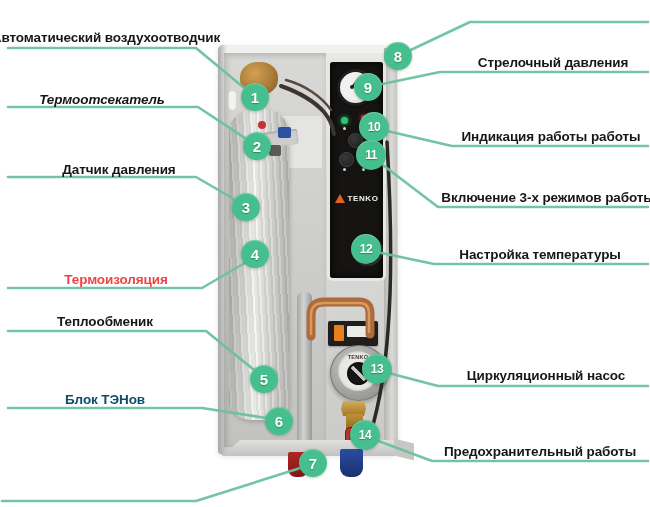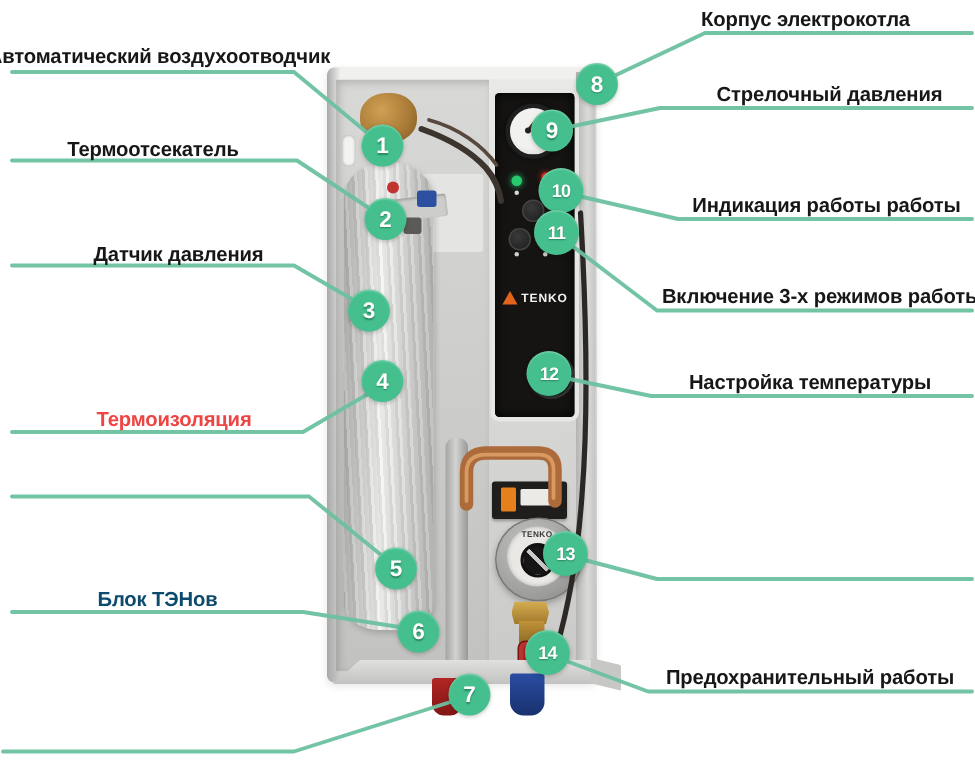--- a/index.html
+++ b/index.html
@@ -209,24 +209,25 @@
   <div class="badge" style="left: 299px; top: 449px; width: 28px; height: 28px; background: rgb(69, 191, 141);">7</div>
   <div class="badge" style="left: 384px; top: 42px; width: 28px; height: 28px; background: rgb(69, 191, 141);">8</div>
   <div class="badge" style="left: 354px; top: 73px; width: 28px; height: 28px; background: rgb(69, 191, 141);">9</div>
   <div class="badge d2" style="left: 359px; top: 112px; width: 30px; height: 30px; background: rgb(69, 191, 141);">10</div>
   <div class="badge d2" style="left: 356px; top: 140px; width: 30px; height: 30px; background: rgb(69, 191, 141);">11</div>
   <div class="badge d2" style="left: 351px; top: 234px; width: 30px; height: 30px; background: rgb(69, 191, 141);">12</div>
   <div class="badge d2" style="left: 362px; top: 354px; width: 30px; height: 30px; background: rgb(69, 191, 141);">13</div>
   <div class="badge d2" style="left: 350px; top: 420px; width: 30px; height: 30px; background: rgb(69, 191, 141);">14</div>
 
   <div class="lbl" style="left: 106px; top: 30px; color: rgb(23, 23, 23);">Автоматический воздухоотводчик</div>
-  <div class="lbl" style="left: 102px; top: 92px; color: rgb(23, 23, 23);">Термоотсекатель</div>
+  <div class="lbl" style="left: 102px; top: 92px; color: rgb(23, 23, 23); font-style: italic;">Термоотсекатель</div>
   <div class="lbl" style="left: 119px; top: 162px; color: rgb(23, 23, 23);">Датчик давления</div>
   <div class="lbl" style="left: 116px; top: 272px; color: #ef4444;">Термоизоляция</div>
+  <div class="lbl" style="left: 105px; top: 314px; color: rgb(23, 23, 23);">Теплообменик</div>
   <div class="lbl" style="left: 105px; top: 392px; color: #0c4a6e;">Блок ТЭНов</div>
-  <div class="lbl" style="left: 537px; top: 5px; color: rgb(23, 23, 23);">Корпус электрокотла</div>
   <div class="lbl" style="left: 553px; top: 55px; color: rgb(23, 23, 23);">Стрелочный давления</div>
   <div class="lbl" style="left: 551px; top: 129px; color: rgb(23, 23, 23);">Индикация работы работы</div>
   <div class="lbl" style="left: 548px; top: 190px; color: rgb(23, 23, 23);">Включение 3-х режимов работы</div>
   <div class="lbl" style="left: 540px; top: 247px; color: rgb(23, 23, 23);">Настройка температуры</div>
+  <div class="lbl" style="left: 546px; top: 368px; color: rgb(23, 23, 23);">Циркуляционный насос</div>
   <div class="lbl" style="left: 540px; top: 444px; color: rgb(23, 23, 23);">Предохранительный работы</div>
 
 </div>
 
 </body></html>

